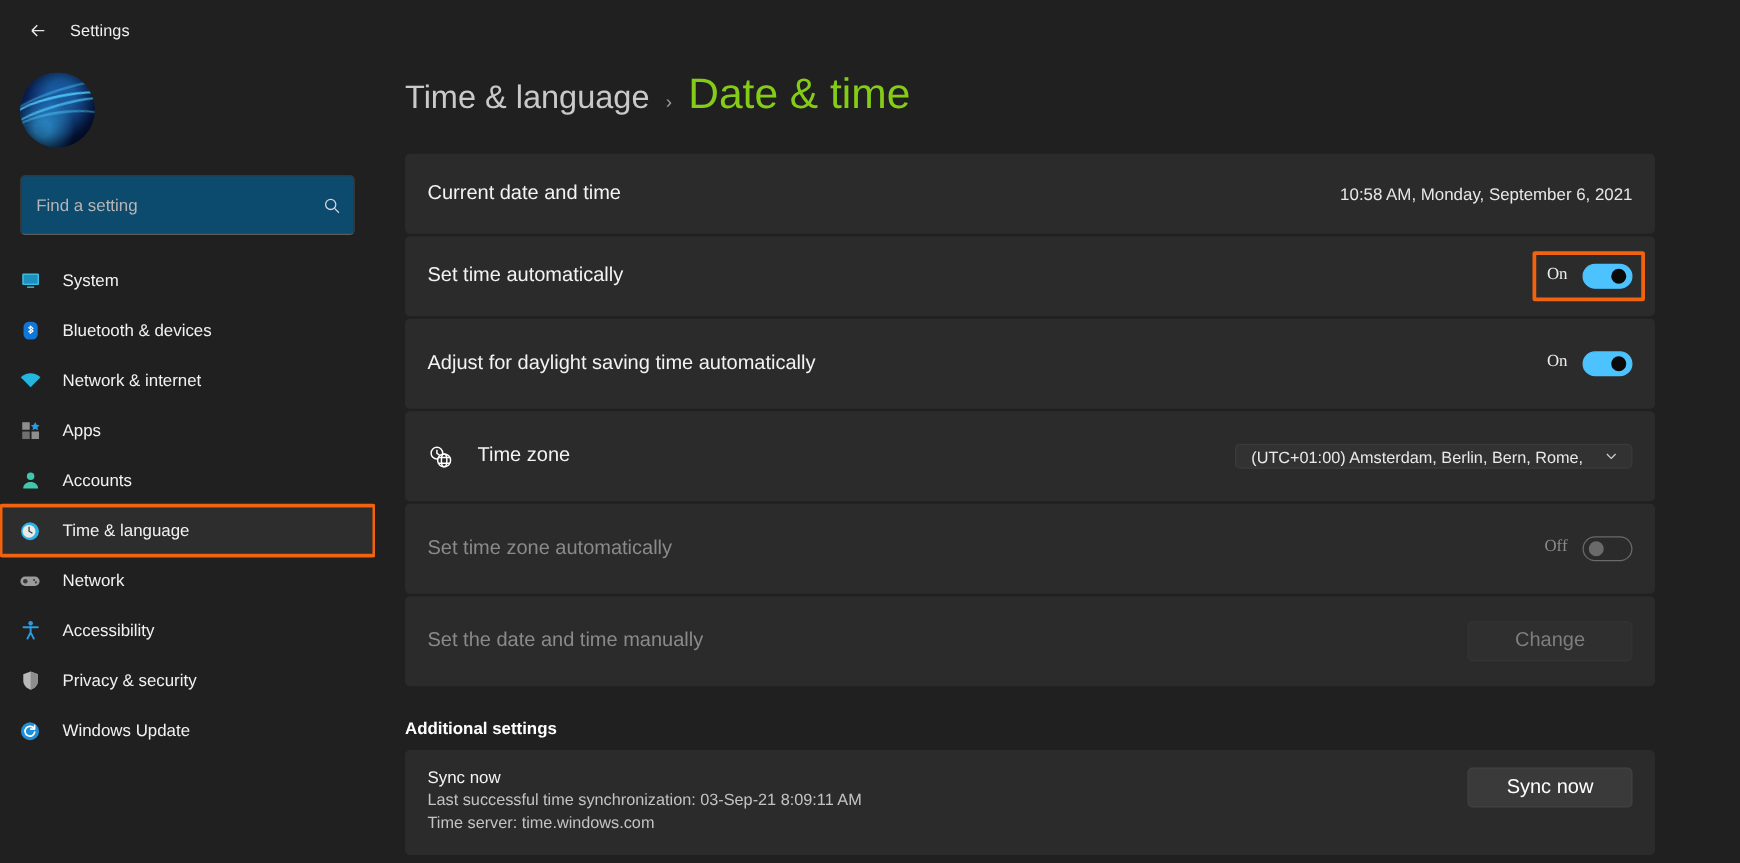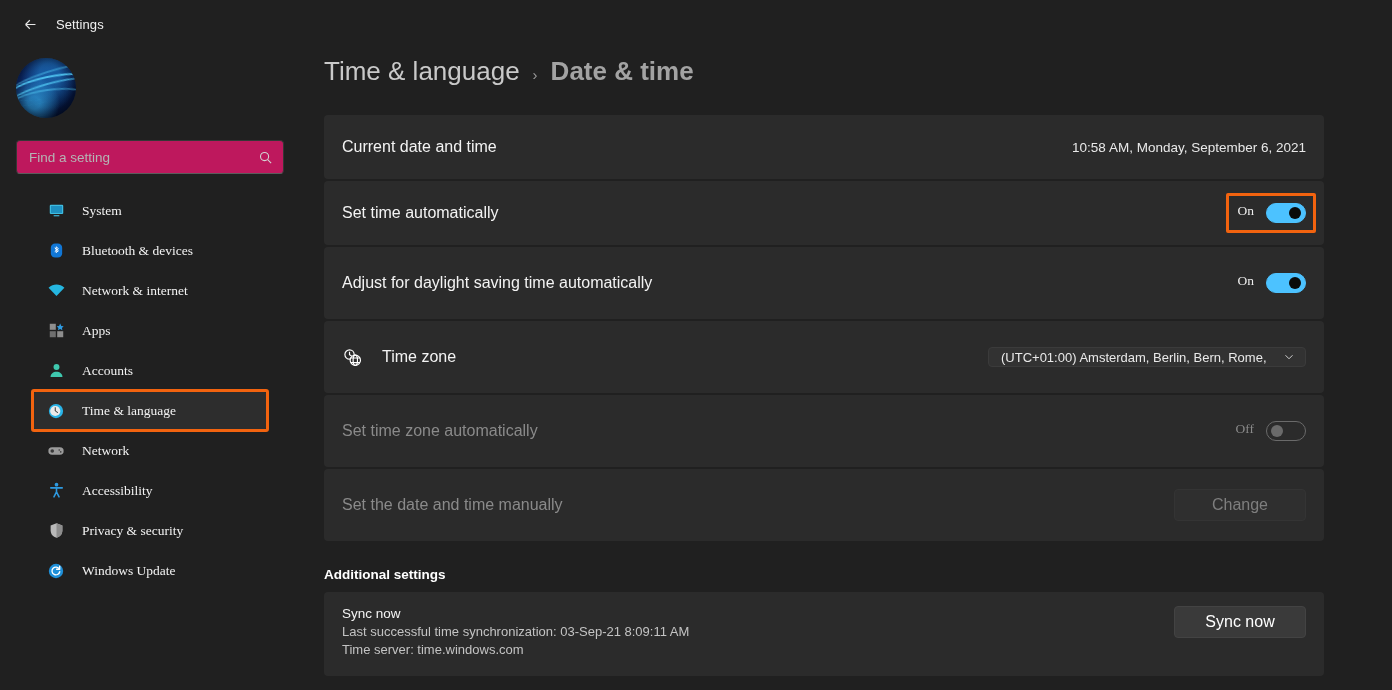--- a/index.html
+++ b/index.html
@@ -46,54 +46,54 @@
     border-top: 2px solid rgba(90,215,255,.85);
     border-left: 1px solid rgba(90,215,255,.25);
     transform: rotate(-12deg); filter: blur(.3px);
   }
   .avatar .w1 { top: 30%; opacity: .95; }
   .avatar .w2 { top: 42%; opacity: .75; height: 18px; transform: rotate(-16deg); }
   .avatar .w3 { top: 52%; opacity: .5; height: 26px; transform: rotate(-8deg); }
   .avatar .w4 { top: 22%; opacity: .45; height: 16px; transform: rotate(-18deg); }
 
   .search-box {
-    margin: 22px 16px 0 16px; height: 34px; width: 268px;
-    background: #be185d; border: 1px solid #363636; border-bottom: 1px solid #5c5c5c;
+    margin: 22px 16px 0 16px; height: 48px; width: 268px;
+    background: #0c4a6e; border: 1px solid #363636; border-bottom: 1px solid #5c5c5c;
     border-radius: 4px; display: flex; align-items: center;
     padding: 0 10px 0 12px;
   }
   .search-box input {
     flex: 1; background: transparent; border: 0; outline: 0;
     color: #cfcfcf; font-size: 13.5px; font-family: "Liberation Sans", sans-serif;
   }
   .search-box input::placeholder { color: #b5b5b5; }
   .search-icon { color: #d4d4d4; display: flex; }
 
-  .nav { margin-top: 18px; padding: 0 32px; font-family: Liberation Serif, serif; }
+  .nav { margin-top: 18px; padding: 0 0; }
   .nav-item {
     position: relative; height: 37px; display: flex; align-items: center;
     gap: 16px; padding-left: 14px; border-radius: 4px; margin-bottom: 3px;
   }
   .nav-item.selected { background: #2d2d2d; }
   .nav-item .hl-ring {
     position: absolute; inset: -3px -1px; border: 3px solid #f2630f;
     border-radius: 3px; pointer-events: none;
   }
   .nav-label { font-size: 13.5px; color: #f2f2f2; }
   .nav-icon { width: 20px; height: 20px; display: flex; align-items: center; justify-content: center; flex: 0 0 20px; }
 
   
   .content {
     flex: 1; height: 690px; padding-top: 48px; position: relative;
     background: #202020; overflow: hidden;
   }
   .breadcrumb { padding: 8px 0 0 24px; display: flex; align-items: baseline; gap: 13px; }
   .crumb-parent { font-size: 26px; color: #c9c9c9; }
   .crumb-sep { font-size: 15px; color: #9a9a9a; }
-  .crumb-current { font-size: 26px; color: #a3a3a3; font-weight: bold; }
+  .crumb-current { font-size: 34px; color: #84cc16; font-weight: normal; }
 
   .cards { margin: 28px 68px 0 24px; }
   .card {
     background: #2b2b2b; border-radius: 4px; margin-bottom: 2px;
     display: flex; align-items: center; padding: 0 18px 0 18px;
     min-height: 64px; position: relative;
   }
   .card.tall { min-height: 72px; }
   .card .left { display: flex; align-items: center; gap: 18px; flex: 1; min-width: 0; }
   .card-title { font-size: 16px; color: #f3f3f3; }

